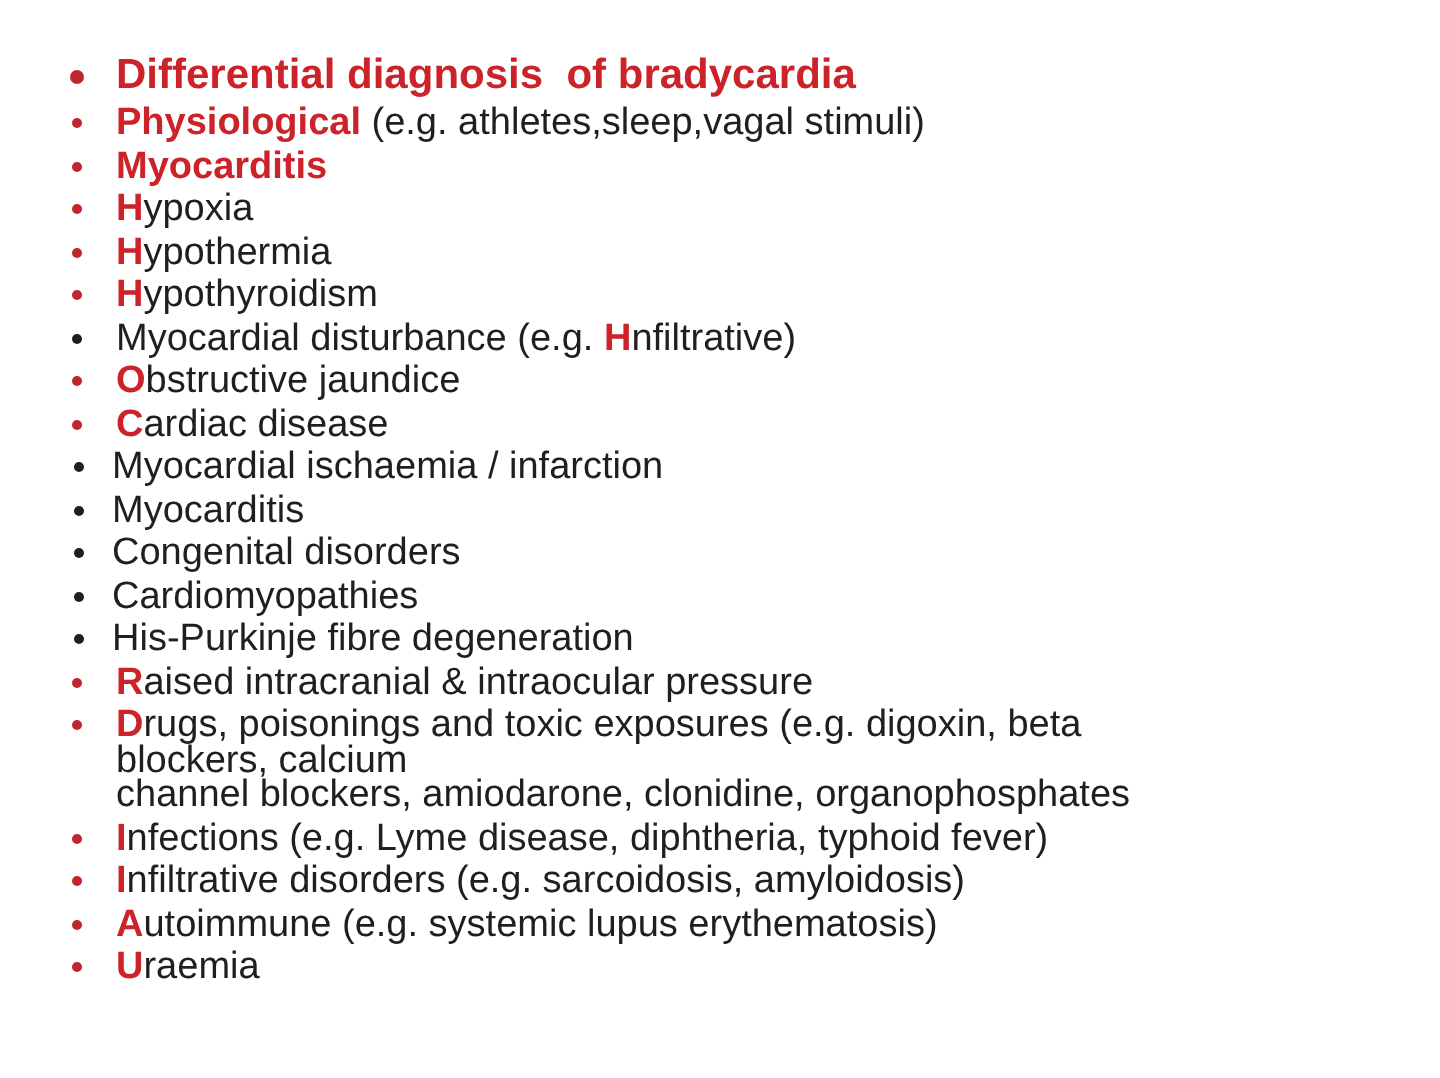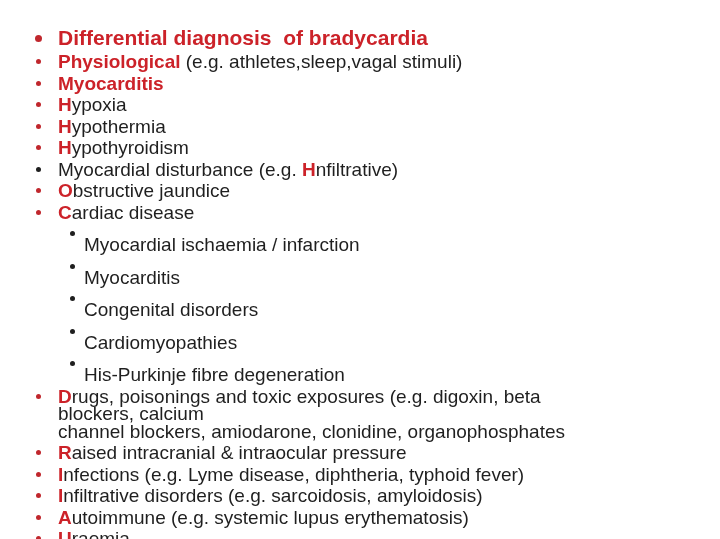--- a/index.html
+++ b/index.html
@@ -41,21 +41,21 @@
   }
 
   
   ul.list { list-style: none; margin: 0; padding: 0; }
   li.item { margin-bottom: 4px; }
 
   li.item.level1 { padding-left: 36px; }
   li.item.level1 .bullet { width: 5px; height: 5px; margin-top: 6px; }
   li.item.level1 .text { margin-left: 17px; }
 
-  li.item.level2 { padding-left: 70px; flex-direction: column; }
+  li.item.level2 { padding-left: 37px; }
   li.item.level2 .bullet { width: 5px; height: 5px; margin-top: 6px; }
   li.item.level2 .text { margin-left: 14px; }
 
   .text {
     font-size: 19px;
     line-height: 17.5px;
     white-space: pre-wrap;
     max-width: 615px;
   }
 
@@ -118,26 +118,26 @@
       <li class="item row level2">
         <span class="bullet black"></span>
         <span class="text"><span class="seg-normal">Cardiomyopathies</span></span>
       </li>
       <li class="item row level2">
         <span class="bullet black"></span>
         <span class="text"><span class="seg-normal">His-Purkinje fibre degeneration</span></span>
       </li>
       <li class="item row level1">
         <span class="bullet red"></span>
-        <span class="text"><span class="seg-red">D</span><span class="seg-normal">rugs, poisonings and toxic exposures (e.g. digoxin, beta blockers, calcium
-channel blockers, amiodarone, clonidine, organophosphates</span></span>
+        <span class="text"><span class="seg-red">R</span><span class="seg-normal">aised intracranial &amp; intraocular pressure</span></span>
       </li>
       <li class="item row level1">
         <span class="bullet red"></span>
-        <span class="text"><span class="seg-red">R</span><span class="seg-normal">aised intracranial &amp; intraocular pressure</span></span>
+        <span class="text"><span class="seg-red">D</span><span class="seg-normal">rugs, poisonings and toxic exposures (e.g. digoxin, beta blockers, calcium
+channel blockers, amiodarone, clonidine, organophosphates</span></span>
       </li>
       <li class="item row level1">
         <span class="bullet red"></span>
         <span class="text"><span class="seg-red">I</span><span class="seg-normal">nfections (e.g. Lyme disease, diphtheria, typhoid fever)</span></span>
       </li>
       <li class="item row level1">
         <span class="bullet red"></span>
         <span class="text"><span class="seg-red">I</span><span class="seg-normal">nfiltrative disorders (e.g. sarcoidosis, amyloidosis)</span></span>
       </li>
       <li class="item row level1">

